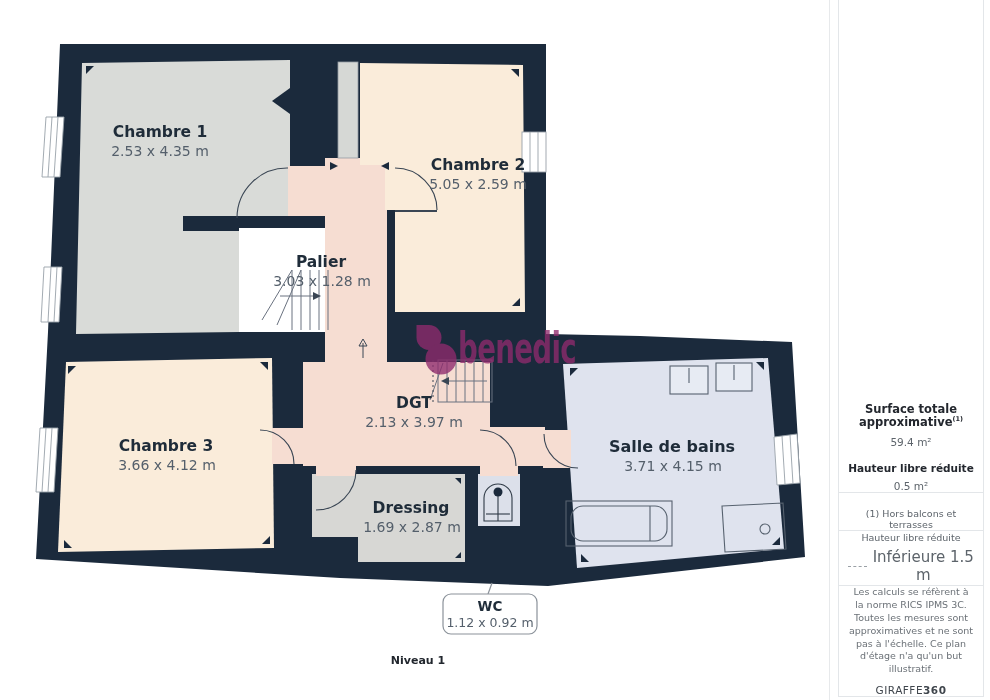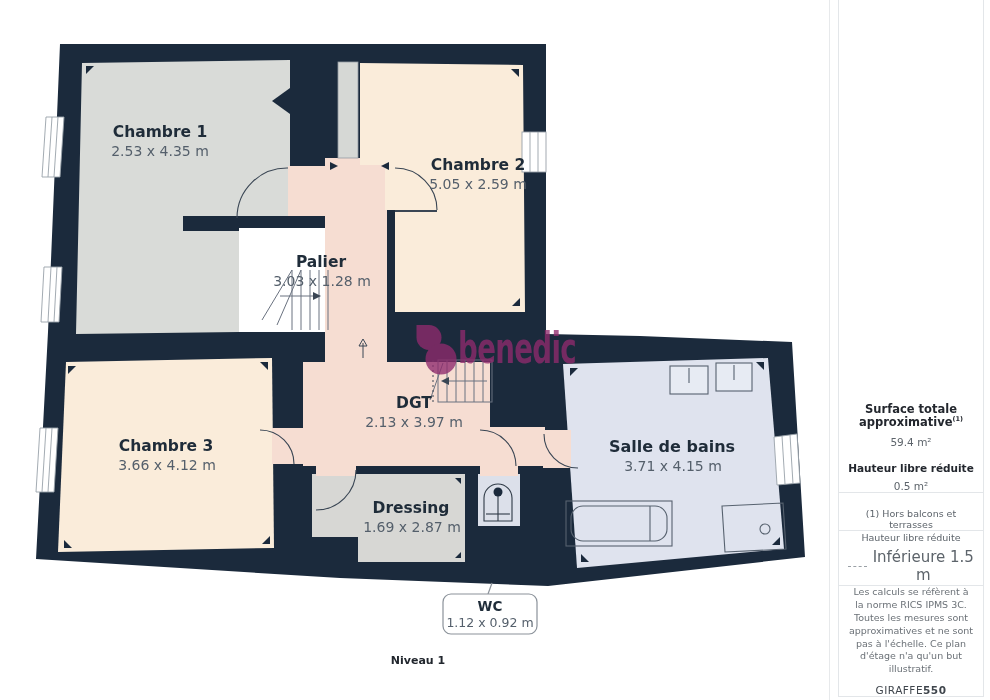--- a/index.html
+++ b/index.html
@@ -211,17 +211,17 @@
     <div class="sb-section sb-c">
       <div class="sb-foot">Hauteur libre réduite</div>
       <div class="legend-line">
         <span class="legend-dash"></span>
         <span>Inférieure 1.5 m</span>
       </div>
     </div>
     <div class="sb-section sb-d">
       <div class="sb-disclaimer">Les calculs se réfèrent à la norme RICS IPMS 3C. Toutes les mesures sont approximatives et ne sont pas à l'échelle. Ce plan d'étage n'a qu'un but illustratif.</div>
       <div class="sb-brand">
-        <span>GIRAFFE</span><span class="b360">550</span>
+        <span>GIRAFFE</span><span class="b360">360</span>
       </div>
     </div>
   </div>
 </div>
 
 </body></html>

